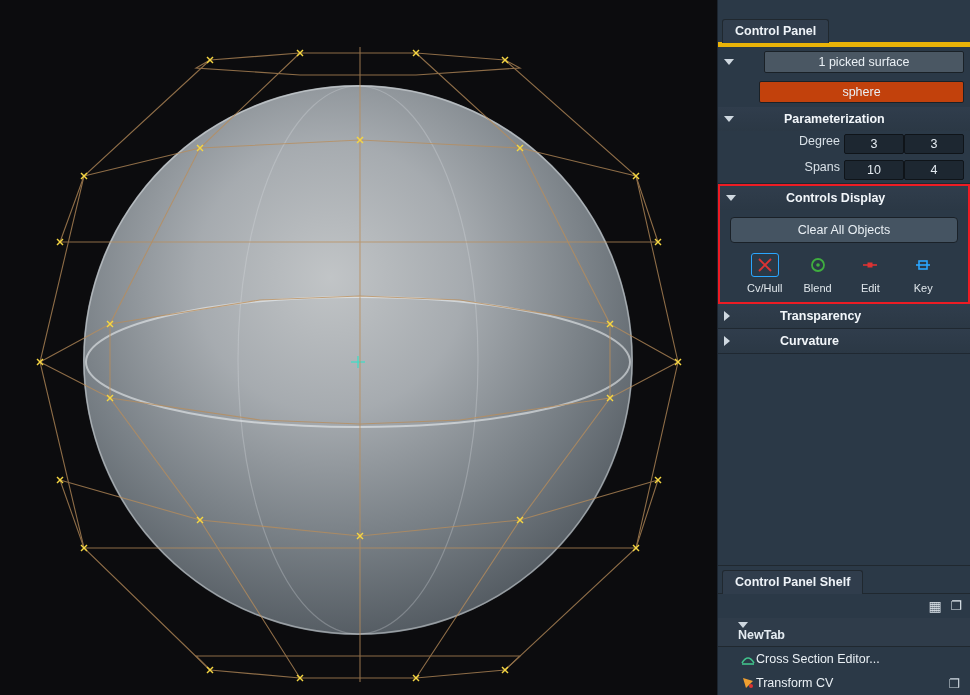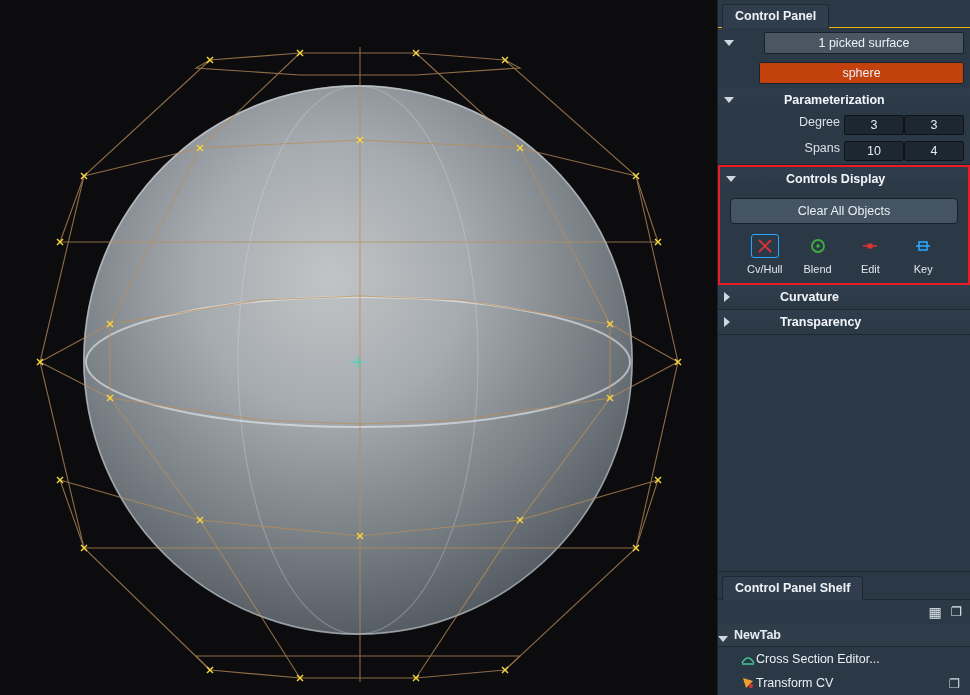--- a/index.html
+++ b/index.html
@@ -20,21 +20,21 @@
     width: 253px;
     flex: 0 0 253px;
     background: #2b3947;
     color: #e4ebf1;
     display: flex;
     flex-direction: column;
     font-size: 12.5px;
     border-left: 1px solid #1c252f;
   }
 
-  .tab-row { display: flex; border-bottom: 1px solid #eab308; }
+  .tab-row { display: flex; border-bottom: 5px solid #eab308; margin-top: 15px; }
   .tab {
     padding: 4px 12px 5px 12px;
     background: #303d4c;
     border-right: 1px solid #20282f;
     border-top: 1px solid #20282f;
     border-left: 1px solid #20282f;
     margin: 4px 0 -1px 4px;
     font-weight: 600;
     color: #eef3f8;
     border-radius: 3px 3px 0 0;
@@ -115,21 +115,21 @@
   }
   .ctrl-icon.active { border: 1.5px solid #2aa6ff; background: #2a3947; }
 
   
   .spacer { flex: 1 1 auto; }
 
   
   .shelf-tab-row { display:flex; align-items:center; border-top: 1px solid #20282f; border-bottom: 1px solid #20282f;}
   .shelf-icons-row { display:flex; justify-content:flex-end; padding:4px 8px; gap:8px; color:#dfe6ec; }
   .shelf-grid { font-size:14px; letter-spacing:1px; }
-  .newtab-head { display:flex; align-items:flex-end; padding:4px 0; background:#2f3c4a; border-bottom:1px solid #20282f;}
+  .newtab-head { display:flex; align-items:flex-start; padding:4px 20px; background:#2f3c4a; border-bottom:1px solid #20282f;flex-direction:column;}
   .newtab-head .tri.open { border-top-color:#cfd8e0;}
   .shelf-item { display:flex; align-items:center; gap:0; padding:4px 10px 4px 22px; color:#eaf0f5; }
   .shelf-item svg { flex:0 0 auto; }
 </style>
 </head>
 <body>
 
 <div class="viewport">
   <svg viewBox="0 0 717 695" width="717" height="695">
     <defs>
@@ -372,27 +372,27 @@
               </svg>
           </div>
           <span class="lbl">Key</span>
         </div>
       </div>
     </div>
 
     <div class="section">
       <div class="section-head">
         <span class="tri closed"></span>
-        <span>Curvature</span>
+        <span>Transparency</span>
       </div>
     </div>
     <div class="section">
       <div class="section-head">
         <span class="tri closed"></span>
-        <span>Transparency</span>
+        <span>Curvature</span>
       </div>
     </div>
   </div>
 
   <div class="spacer"></div>
 
   <div class="shelf-tab-row">
     <div class="tab" style="margin-left:4px;">Control Panel Shelf</div>
   </div>
   <div class="shelf-icons-row">

